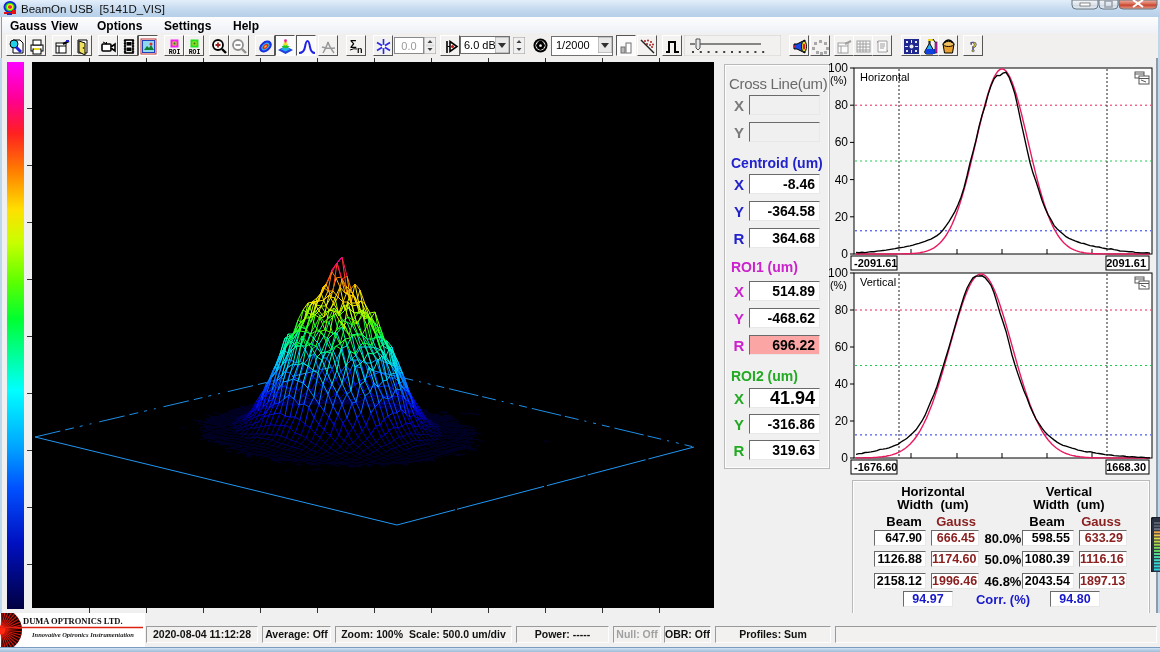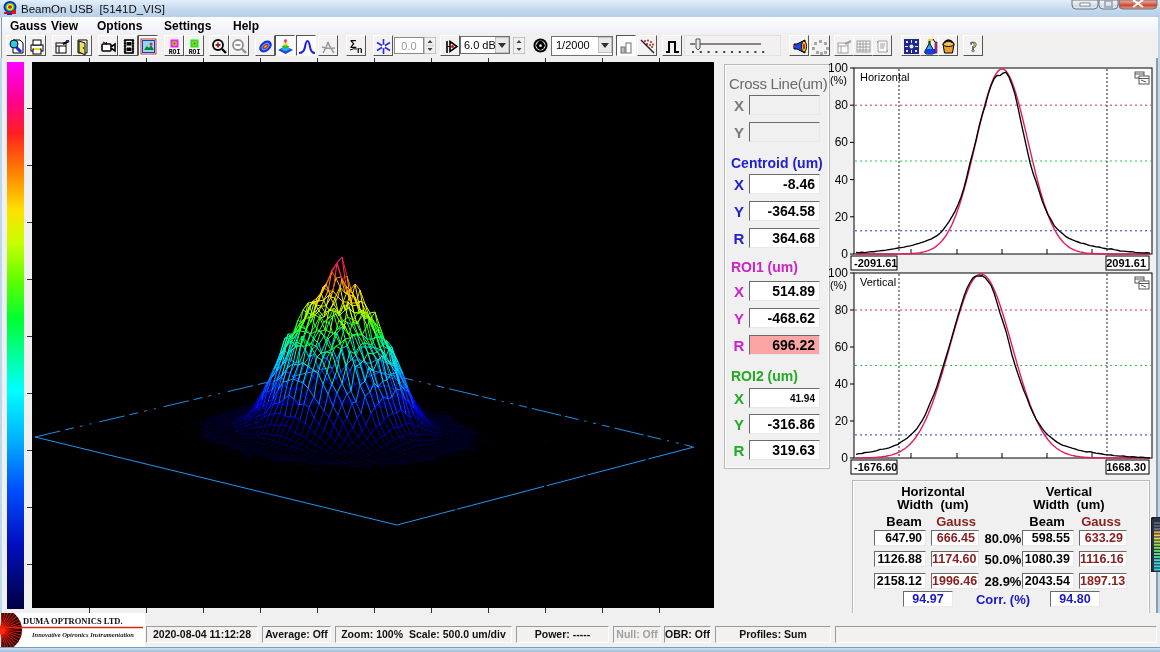--- a/index.html
+++ b/index.html
@@ -433,21 +433,21 @@
 <div class="inbox" style="left:749px;top:228px;width:71px;height:20px;background:#fff;font-size:14px;line-height:19px;padding-right:4px;color:#000">364.68</div>
 <div class="ab" style="left:731px;top:259px;font-size:14px;font-weight:bold;color:#cc22cc">ROI1 (um)</div>
 <div class="rlab" style="left:728px;top:283px;color:#cc22cc">X</div>
 <div class="inbox" style="left:749px;top:281px;width:71px;height:20px;background:#fff;font-size:14px;line-height:19px;padding-right:4px;color:#000">514.89</div>
 <div class="rlab" style="left:728px;top:310px;color:#cc22cc">Y</div>
 <div class="inbox" style="left:749px;top:308px;width:71px;height:20px;background:#fff;font-size:14px;line-height:19px;padding-right:4px;color:#000">-468.62</div>
 <div class="rlab" style="left:728px;top:337px;color:#cc22cc">R</div>
 <div class="inbox" style="left:749px;top:335px;width:71px;height:20px;background:#fca5a5;font-size:14px;line-height:19px;padding-right:4px;color:#000">696.22</div>
 <div class="ab" style="left:731px;top:368px;font-size:14px;font-weight:bold;color:#22aa22">ROI2 (um)</div>
 <div class="rlab" style="left:728px;top:390px;color:#22aa22">X</div>
-<div class="inbox" style="left:749px;top:388px;width:71px;height:20px;background:#fff;font-size:10px;line-height:19px;padding-right:4px;color:#000">41.94</div>
+<div class="inbox" style="left:749px;top:388px;width:71px;height:20px;background:#fff;font-size:18px;line-height:19px;padding-right:4px;color:#000">41.94</div>
 <div class="rlab" style="left:728px;top:416px;color:#22aa22">Y</div>
 <div class="inbox" style="left:749px;top:414px;width:71px;height:20px;background:#fff;font-size:14px;line-height:19px;padding-right:4px;color:#000">-316.86</div>
 <div class="rlab" style="left:728px;top:442px;color:#22aa22">R</div>
 <div class="inbox" style="left:749px;top:440px;width:71px;height:20px;background:#fff;font-size:14px;line-height:19px;padding-right:4px;color:#000">319.63</div>
 <svg class="ab" style="left:828px;top:58px" width="330" height="218" viewBox="828 58 330 218" font-family="Liberation Sans,sans-serif">
     <rect x="854" y="68" width="298" height="186" fill="#fff" stroke="#000"></rect>
     <line x1="855" y1="105.2" x2="1151" y2="105.2" stroke="#f0205a" stroke-dasharray="2 3" stroke-width="1"></line>
     <line x1="855" y1="161.0" x2="1151" y2="161.0" stroke="#22cc55" stroke-dasharray="2 3" stroke-width="1"></line>
     <line x1="855" y1="230.8" x2="1151" y2="230.8" stroke="#2233ee" stroke-dasharray="2 3" stroke-width="1"></line>
     <line x1="899" y1="69" x2="899" y2="253" stroke="#555" stroke-dasharray="2 2" stroke-width="1.3"></line>
@@ -539,21 +539,21 @@
 <div class="ab" style="left:973px;top:531px;width:60px;text-align:center;font-size:13px;font-weight:bold;color:#000">80.0%</div>
 <div class="inbox" style="left:1022px;top:530px;width:52px;height:16px;font-size:12.5px;line-height:15px;padding-right:3px;color:#000">598.55</div>
 <div class="inbox" style="left:1079px;top:530px;width:48px;height:16px;font-size:12.5px;line-height:15px;padding-right:3px;color:#8b2020">633.29</div>
 <div class="inbox" style="left:874px;top:551px;width:52px;height:16px;font-size:12.5px;line-height:15px;padding-right:3px;color:#000">1126.88</div>
 <div class="inbox" style="left:931px;top:551px;width:48px;height:16px;font-size:12.5px;line-height:15px;padding-right:3px;color:#8b2020">1174.60</div>
 <div class="ab" style="left:973px;top:552px;width:60px;text-align:center;font-size:13px;font-weight:bold;color:#000">50.0%</div>
 <div class="inbox" style="left:1022px;top:551px;width:52px;height:16px;font-size:12.5px;line-height:15px;padding-right:3px;color:#000">1080.39</div>
 <div class="inbox" style="left:1079px;top:551px;width:48px;height:16px;font-size:12.5px;line-height:15px;padding-right:3px;color:#8b2020">1116.16</div>
 <div class="inbox" style="left:874px;top:573px;width:52px;height:16px;font-size:12.5px;line-height:15px;padding-right:3px;color:#000">2158.12</div>
 <div class="inbox" style="left:931px;top:573px;width:48px;height:16px;font-size:12.5px;line-height:15px;padding-right:3px;color:#8b2020">1996.46</div>
-<div class="ab" style="left:973px;top:574px;width:60px;text-align:center;font-size:13px;font-weight:bold;color:#000">28.9%</div>
+<div class="ab" style="left:973px;top:574px;width:60px;text-align:center;font-size:13px;font-weight:bold;color:#000">46.8%</div>
 <div class="inbox" style="left:1022px;top:573px;width:52px;height:16px;font-size:12.5px;line-height:15px;padding-right:3px;color:#000">2043.54</div>
 <div class="inbox" style="left:1079px;top:573px;width:48px;height:16px;font-size:12.5px;line-height:15px;padding-right:3px;color:#8b2020">1897.13</div>
 <div class="inbox" style="left:903px;top:591px;width:50px;height:16px;font-size:12.5px;line-height:15px;text-align:center;color:#1818cc">94.97</div>
 <div class="ab" style="left:943px;top:592px;width:120px;text-align:center;font-size:13px;font-weight:bold;color:#1818cc">Corr. (%)</div>
 <div class="inbox" style="left:1050px;top:591px;width:50px;height:16px;font-size:12.5px;line-height:15px;text-align:center;color:#1818cc">94.80</div>
 <svg class="ab" style="left:1151px;top:517px" width="9" height="55" viewBox="0 0 9 55">
     <rect x="0" y="0" width="16" height="56" rx="4" fill="#2a3242" stroke="#151b28" stroke-width="2"></rect>
     <rect x="3" y="5.0" width="7" height="2" fill="#555f70"></rect>
     <rect x="3" y="8.1" width="7" height="2" fill="#555f70"></rect>
     <rect x="3" y="11.2" width="7" height="2" fill="#6a7486"></rect>

